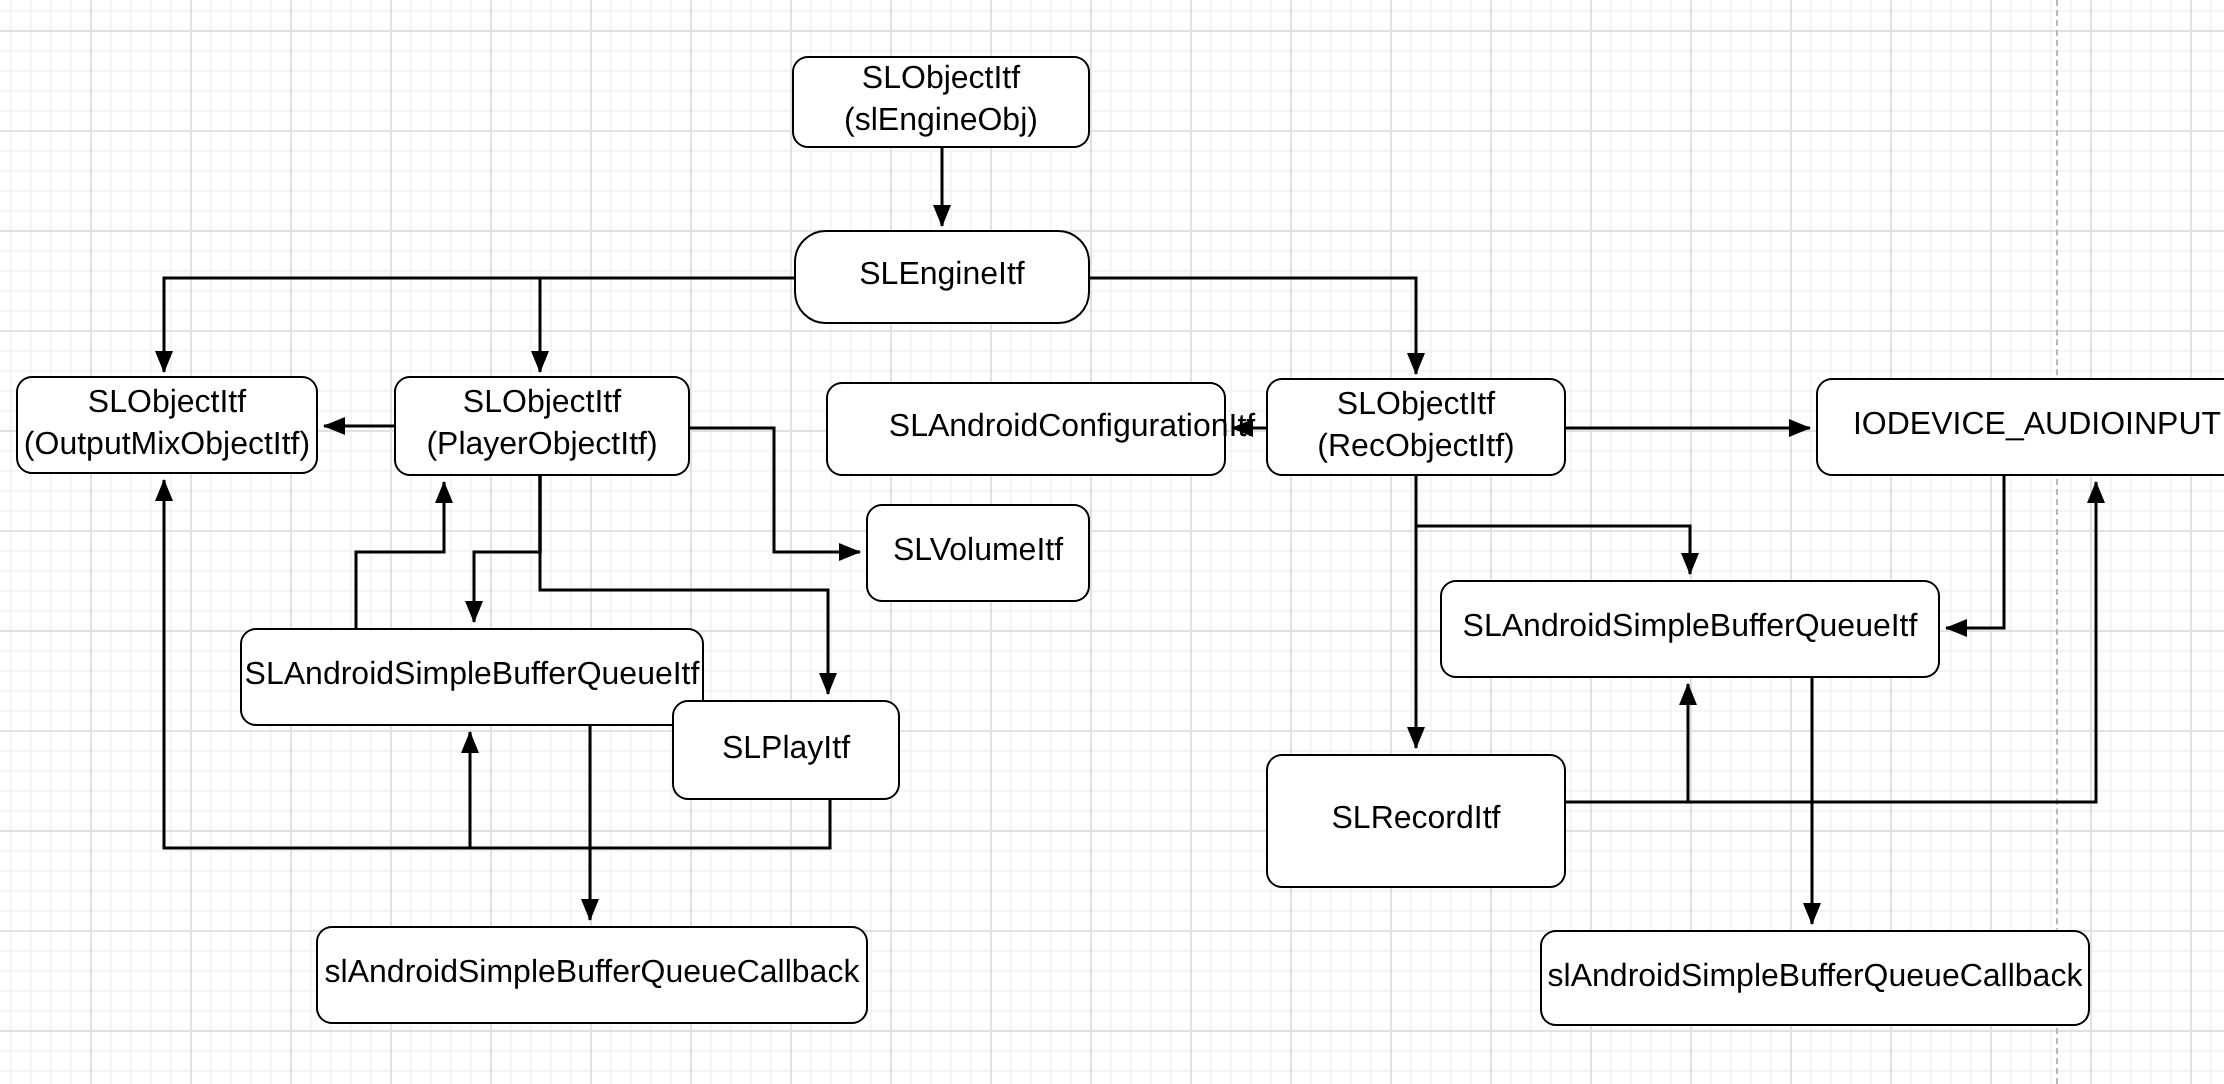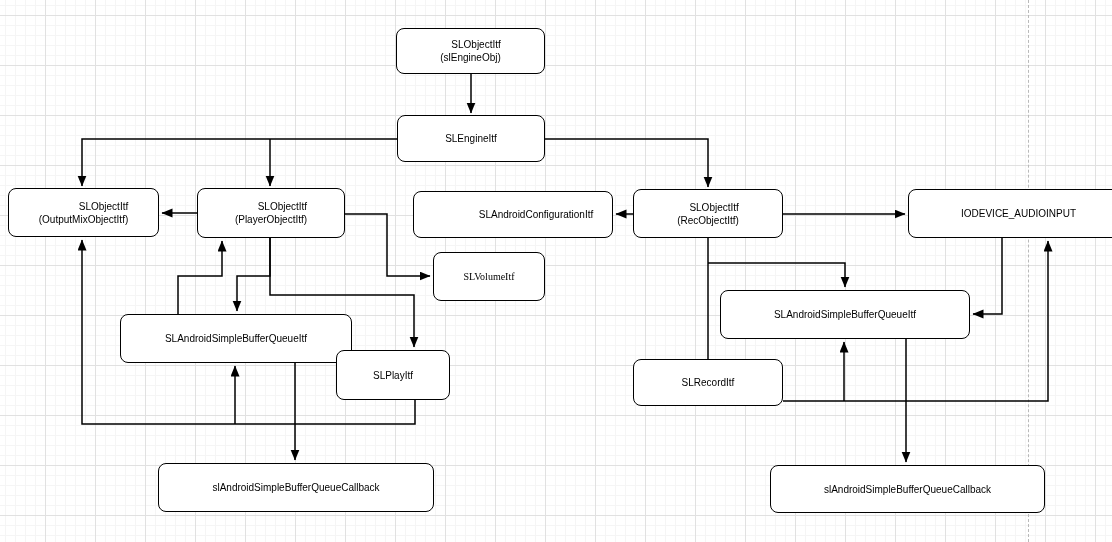--- a/index.html
+++ b/index.html
@@ -42,22 +42,22 @@
   }
   .node {
     position: absolute;
     box-sizing: border-box;
     background: #ffffff;
     border: 1.5px solid #000000;
     border-radius: 8px;
     display: flex;
     align-items: center;
     justify-content: center;
-    text-align: right;
-    font-size: 10px;
+    text-align: center;
+    font-size: 16px;
     line-height: 1.3;
     color: #000000;
     white-space: pre-line;
     cursor: default;
   }
 </style>
 </head>
 <body>
 
 <div class="canvas">
@@ -87,30 +87,30 @@
         <path class="edge" d="M708,263 L845,263 L845,287" stroke="#000000" marker-end="url(#arrowhead)"></path>
         <path class="edge" d="M1002,238 L1002,314 L973,314" stroke="#000000" marker-end="url(#arrowhead)"></path>
         <path class="edge" d="M783,401 L1048,401 L1048,241" stroke="#000000" marker-end="url(#arrowhead)"></path>
         <path class="edge" d="M844,401 L844,342" stroke="#000000" marker-end="url(#arrowhead)"></path>
         <path class="edge" d="M906,339 L906,462" stroke="#000000" marker-end="url(#arrowhead)"></path>
       </g>
   </svg>
   <div id="node-layer">
       <div class="node" style="left: 396px; top: 28px; width: 149px; height: 46px; background: rgb(255, 255, 255); border-color: rgb(0, 0, 0);">SLObjectItf
 (slEngineObj)</div>
-      <div class="node" style="left: 397px; top: 115px; width: 148px; height: 47px; background: rgb(255, 255, 255); border-color: rgb(0, 0, 0);">SLEngineItf</div>
+      <div class="node" style="left: 397px; top: 115px; width: 148px; height: 47px; background: rgb(255, 255, 255); border-color: rgb(0, 0, 0); border-radius: 16px;">SLEngineItf</div>
       <div class="node" style="left: 8px; top: 188px; width: 151px; height: 49px; background: rgb(255, 255, 255); border-color: rgb(0, 0, 0);">SLObjectItf
 (OutputMixObjectItf)</div>
       <div class="node" style="left: 197px; top: 188px; width: 148px; height: 50px; background: rgb(255, 255, 255); border-color: rgb(0, 0, 0);">SLObjectItf
 (PlayerObjectItf)</div>
       <div class="node" style="left: 413px; top: 191px; width: 200px; height: 47px; background: rgb(255, 255, 255); border-color: rgb(0, 0, 0); padding-left: 46px;">SLAndroidConfigurationItf</div>
-      <div class="node" style="left: 433px; top: 252px; width: 112px; height: 49px; background: rgb(255, 255, 255); border-color: rgb(0, 0, 0); font-family: Liberation Serif, serif;">SLVolumeItf</div>
+      <div class="node" style="left: 433px; top: 252px; width: 112px; height: 49px; background: rgb(255, 255, 255); border-color: rgb(0, 0, 0);">SLVolumeItf</div>
       <div class="node" style="left: 120px; top: 314px; width: 232px; height: 49px; background: rgb(255, 255, 255); border-color: rgb(0, 0, 0);">SLAndroidSimpleBufferQueueItf</div>
       <div class="node" style="left: 336px; top: 350px; width: 114px; height: 50px; background: rgb(255, 255, 255); border-color: rgb(0, 0, 0);">SLPlayItf</div>
       <div class="node" style="left: 158px; top: 463px; width: 276px; height: 49px; background: rgb(255, 255, 255); border-color: rgb(0, 0, 0);">slAndroidSimpleBufferQueueCallback</div>
       <div class="node" style="left: 633px; top: 189px; width: 150px; height: 49px; background: rgb(255, 255, 255); border-color: rgb(0, 0, 0);">SLObjectItf
 (RecObjectItf)</div>
       <div class="node" style="left: 908px; top: 189px; width: 221px; height: 49px; background: rgb(255, 255, 255); border-color: rgb(0, 0, 0);">IODEVICE_AUDIOINPUT</div>
       <div class="node" style="left: 720px; top: 290px; width: 250px; height: 49px; background: rgb(255, 255, 255); border-color: rgb(0, 0, 0);">SLAndroidSimpleBufferQueueItf</div>
-      <div class="node" style="left: 633px; top: 359px; width: 150px; height: 47px; background: rgb(255, 255, 255); border-color: rgb(0, 0, 0);">SLRecordItf</div>
+      <div class="node" style="left: 633px; top: 377px; width: 150px; height: 67px; background: rgb(255, 255, 255); border-color: rgb(0, 0, 0);">SLRecordItf</div>
       <div class="node" style="left: 770px; top: 465px; width: 275px; height: 48px; background: rgb(255, 255, 255); border-color: rgb(0, 0, 0);">slAndroidSimpleBufferQueueCallback</div>
     </div>
 </div>
 
 </body></html>

